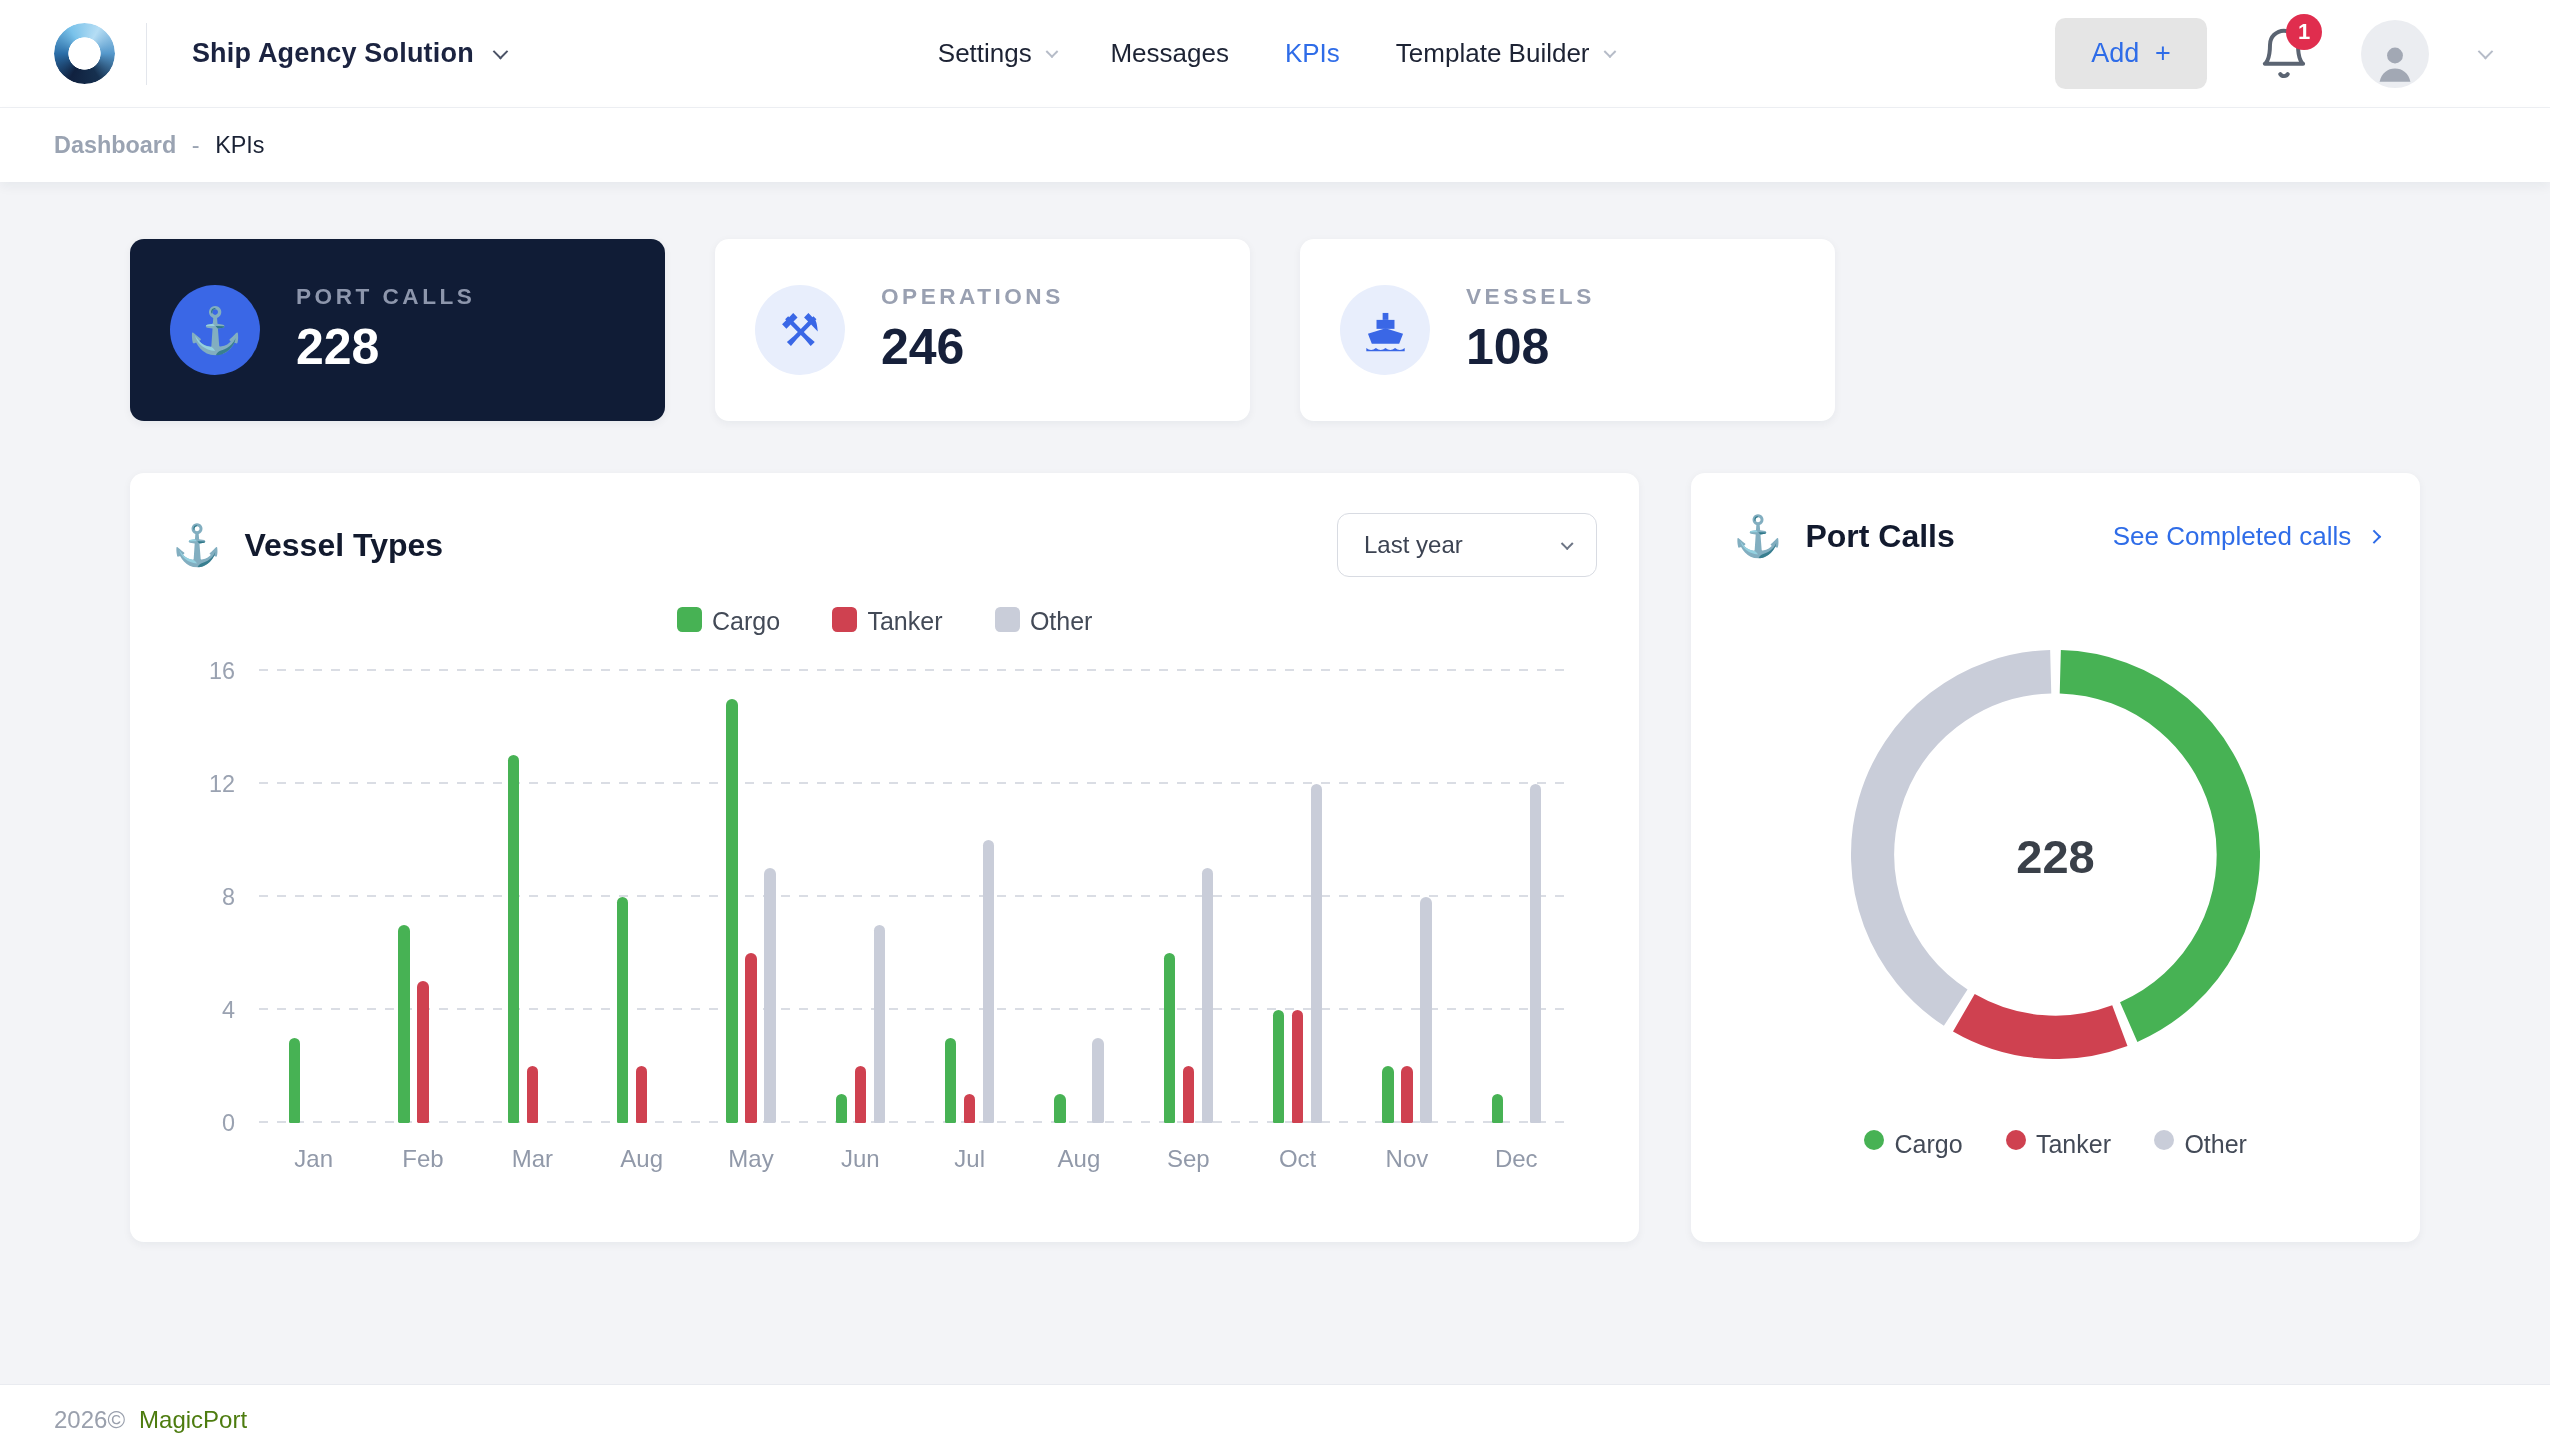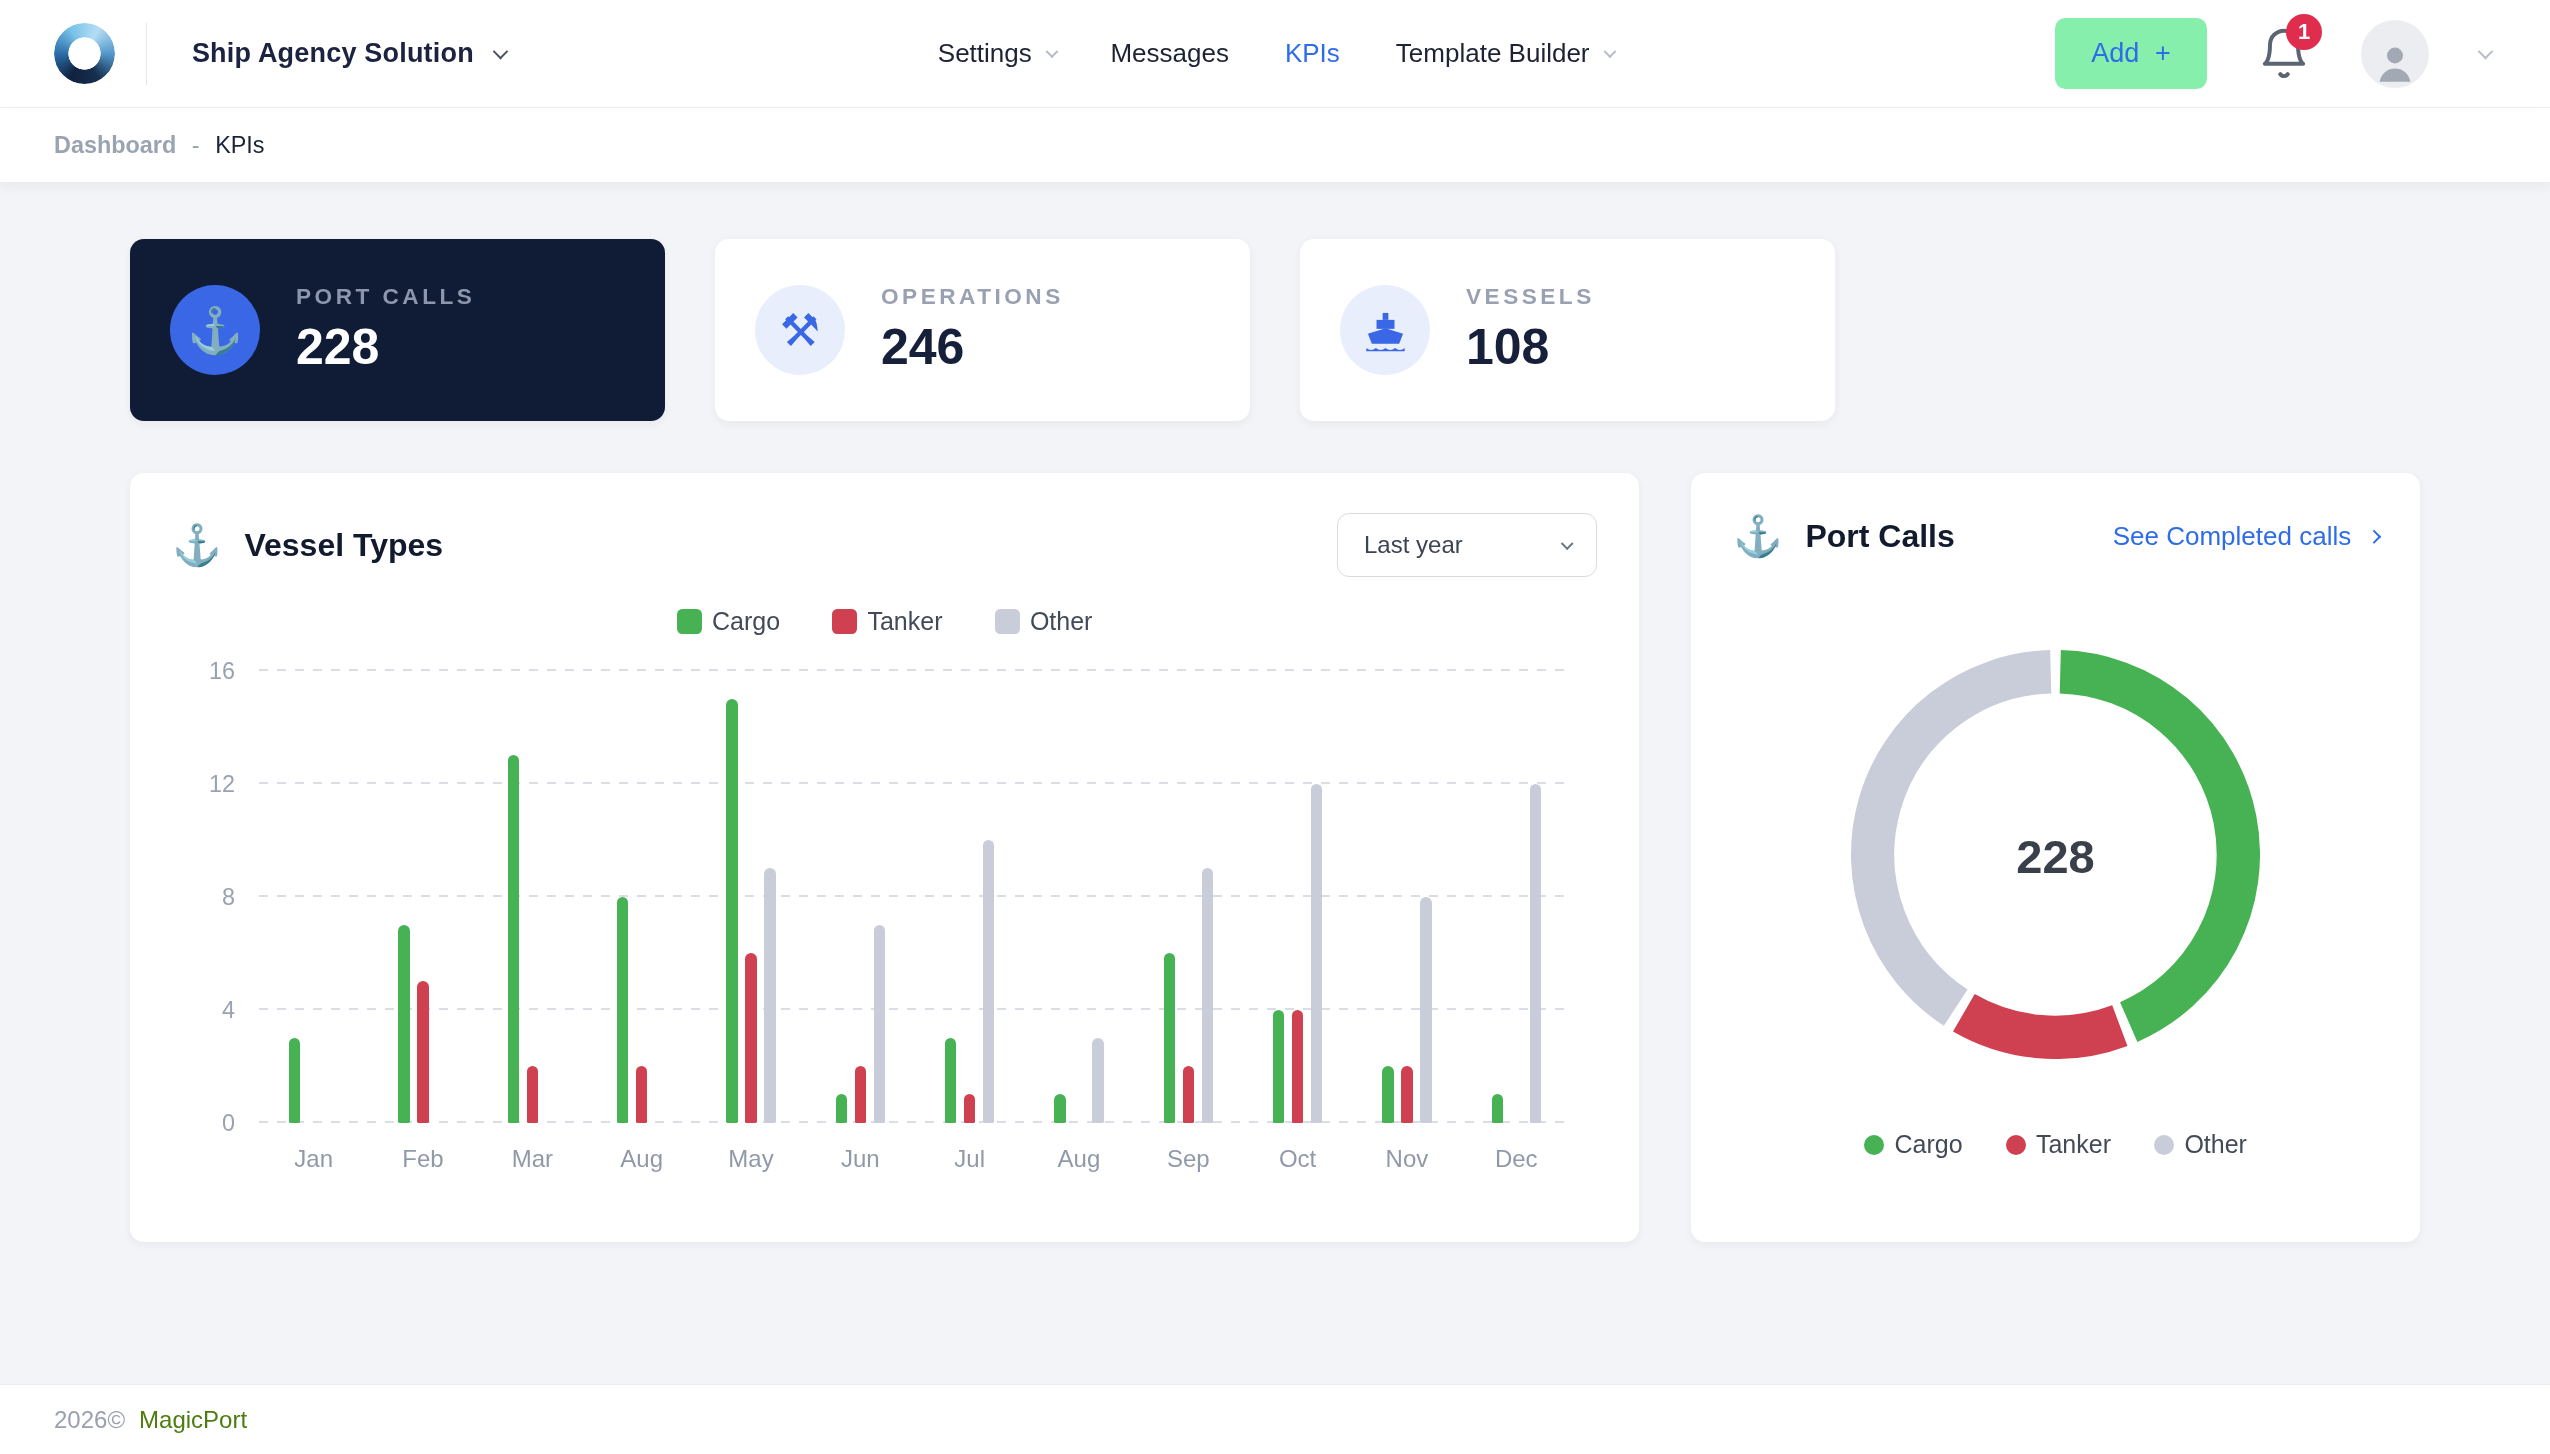--- a/index.html
+++ b/index.html
@@ -27,21 +27,21 @@
   .brand { display:flex; align-items:center; gap:19px; cursor:pointer; }
   .brand-name { font-size:27px; font-weight:700; color:#1b2340; letter-spacing:0.2px; }
   .chev { display:inline-block; width:11.3px; height:11.3px; border-right:2.2px solid #4b5366; border-bottom:2.2px solid #4b5366; transform:rotate(45deg) translateY(-2.6px); }
   .chev.light { border-color:#b6bcc8; }
   .chev.small { width:8.7px; height:8.7px; }
   .nav { position:absolute; left:50%; top:0; height:100%; transform:translateX(-50%); display:flex; align-items:center; gap:56px; }
   .nav-item { display:flex; align-items:center; gap:14px; font-size:26px; font-weight:500; color:#1d2334; cursor:pointer; white-space:nowrap; }
   .nav-item.active { color:#2e6ce8; }
   .header-right { margin-left:auto; display:flex; align-items:center; gap:49px; }
   .add-btn {
-    background:#86efac; color:#2e6ce8; border:none; border-radius:10.4px;
+    background:#e5e5e5; color:#2e6ce8; border:none; border-radius:10.4px;
     font-family:inherit; font-size:27px; font-weight:500;
     padding:0 36px; height:71px; display:flex; align-items:center; gap:15.6px; cursor:pointer;
   }
   .bell-wrap { position:relative; width:56px; height:56px; cursor:pointer; color:#5b6472; }
   .badge {
     position:absolute; top:-12px; right:-10.4px; min-width:36px; height:36px; border-radius:50%;
     background:#e02d4e; color:#fff; font-size:22px; font-weight:700;
     display:flex; align-items:center; justify-content:center;
   }
   .avatar {
@@ -91,21 +91,21 @@
   .card-title { font-size:32px; font-weight:700; color:#121a2e; }
   .select-box {
     margin-left:auto; height:64px; min-width:260px; border:1.7px solid #d8dbe2; border-radius:12px;
     display:flex; align-items:center; justify-content:space-between; padding:0 26px; gap:15px;
     font-size:24px; color:#3c4352; cursor:pointer; background:#fff;
   }
   .link-btn { margin-left:auto; display:flex; align-items:center; gap:17.3px; color:#2e6ce8; font-size:26px; font-weight:500; cursor:pointer; white-space:nowrap; }
   .chev-right { display:inline-block; width:9.5px; height:9.5px; border-right:2.6px solid #2e6ce8; border-bottom:2.6px solid #2e6ce8; transform:rotate(-45deg); }
   
   .legend-top { display:flex; justify-content:center; gap:52px; margin-top:29.5px; }
-  .legend-item { display:flex; align-items:center; gap:10.4px; font-size:25px; color:#434a57; cursor:pointer; }
+  .legend-item { display:flex; gap:10.4px; font-size:25px; color:#434a57; cursor:pointer; }
   .legend-swatch { width:25px; height:25px; border-radius:5.2px; }
   .plot-wrap { margin:35px 26px 0 87px; position:relative; }
   .plot { position:relative; height:452px; }
   .gridline { position:absolute; left:0; right:0; height:1.7px;
     background-image:repeating-linear-gradient(90deg,#dadde4 0 8.7px,transparent 8.7px 18px); }
   .ytick { position:absolute; right:calc(100% + 24px); transform:translateY(-50%); font-size:23.4px; color:#9aa2b1; }
   .bars-layer { position:absolute; inset:0; display:flex; }
   .bar-group { flex:1; display:flex; align-items:flex-end; justify-content:center; gap:7.8px; }
   .bar { width:11.3px; border-radius:7px 7px 1.7px 1.7px; }
   .xlabels { display:flex; margin-top:22.6px; }

